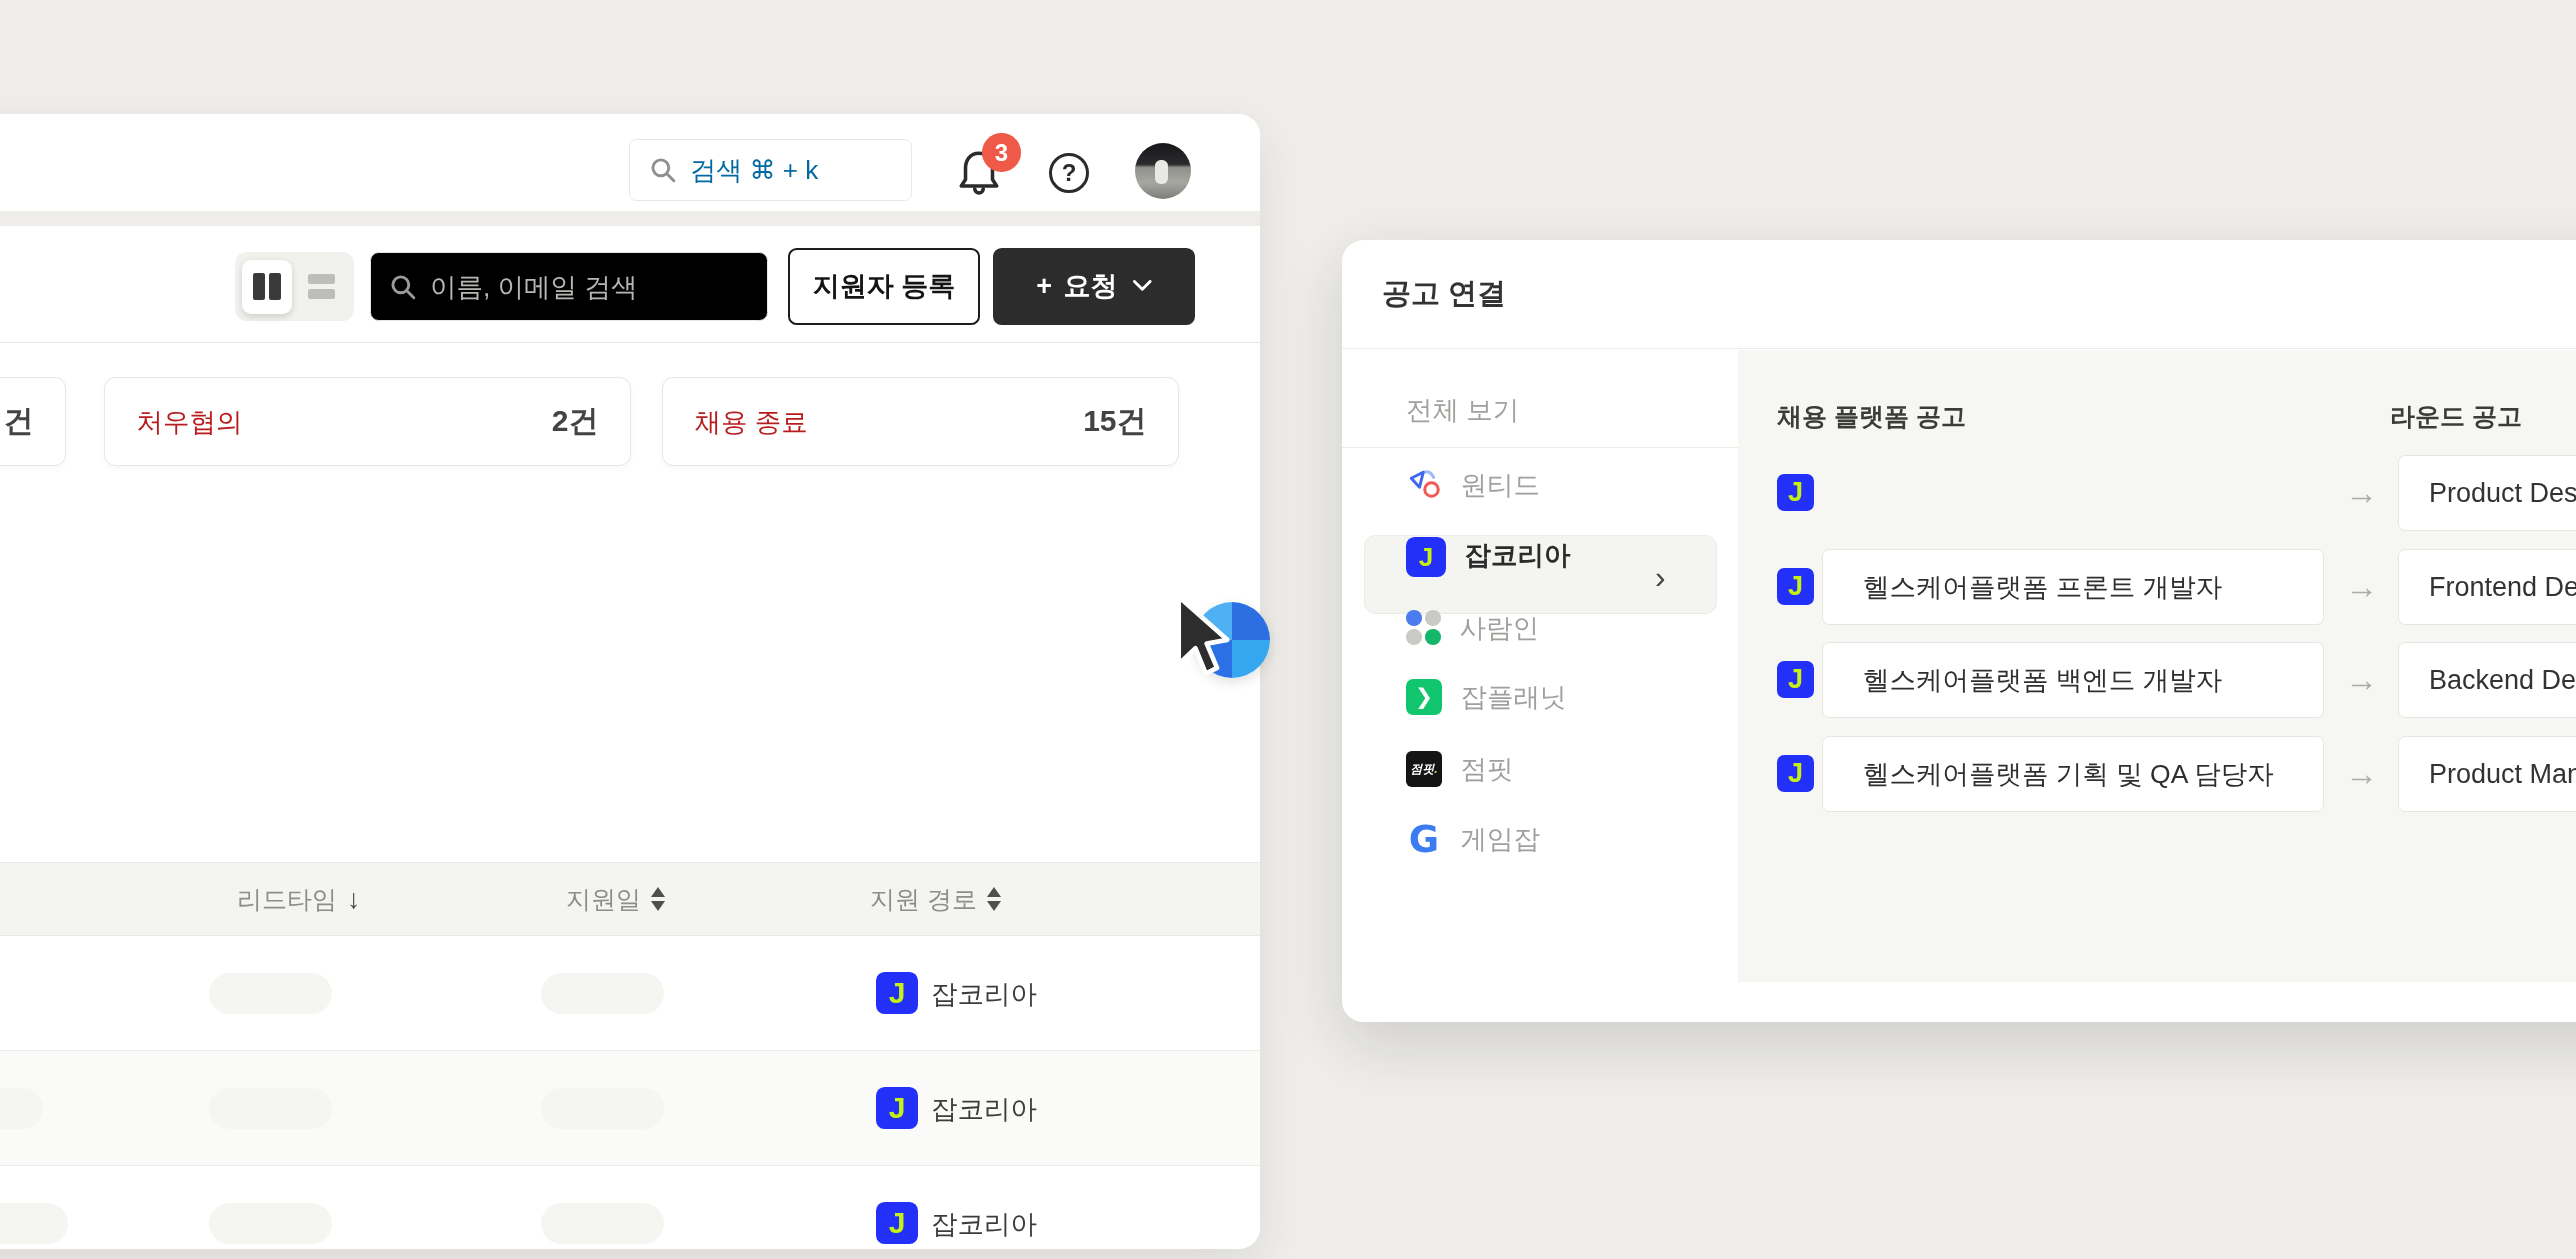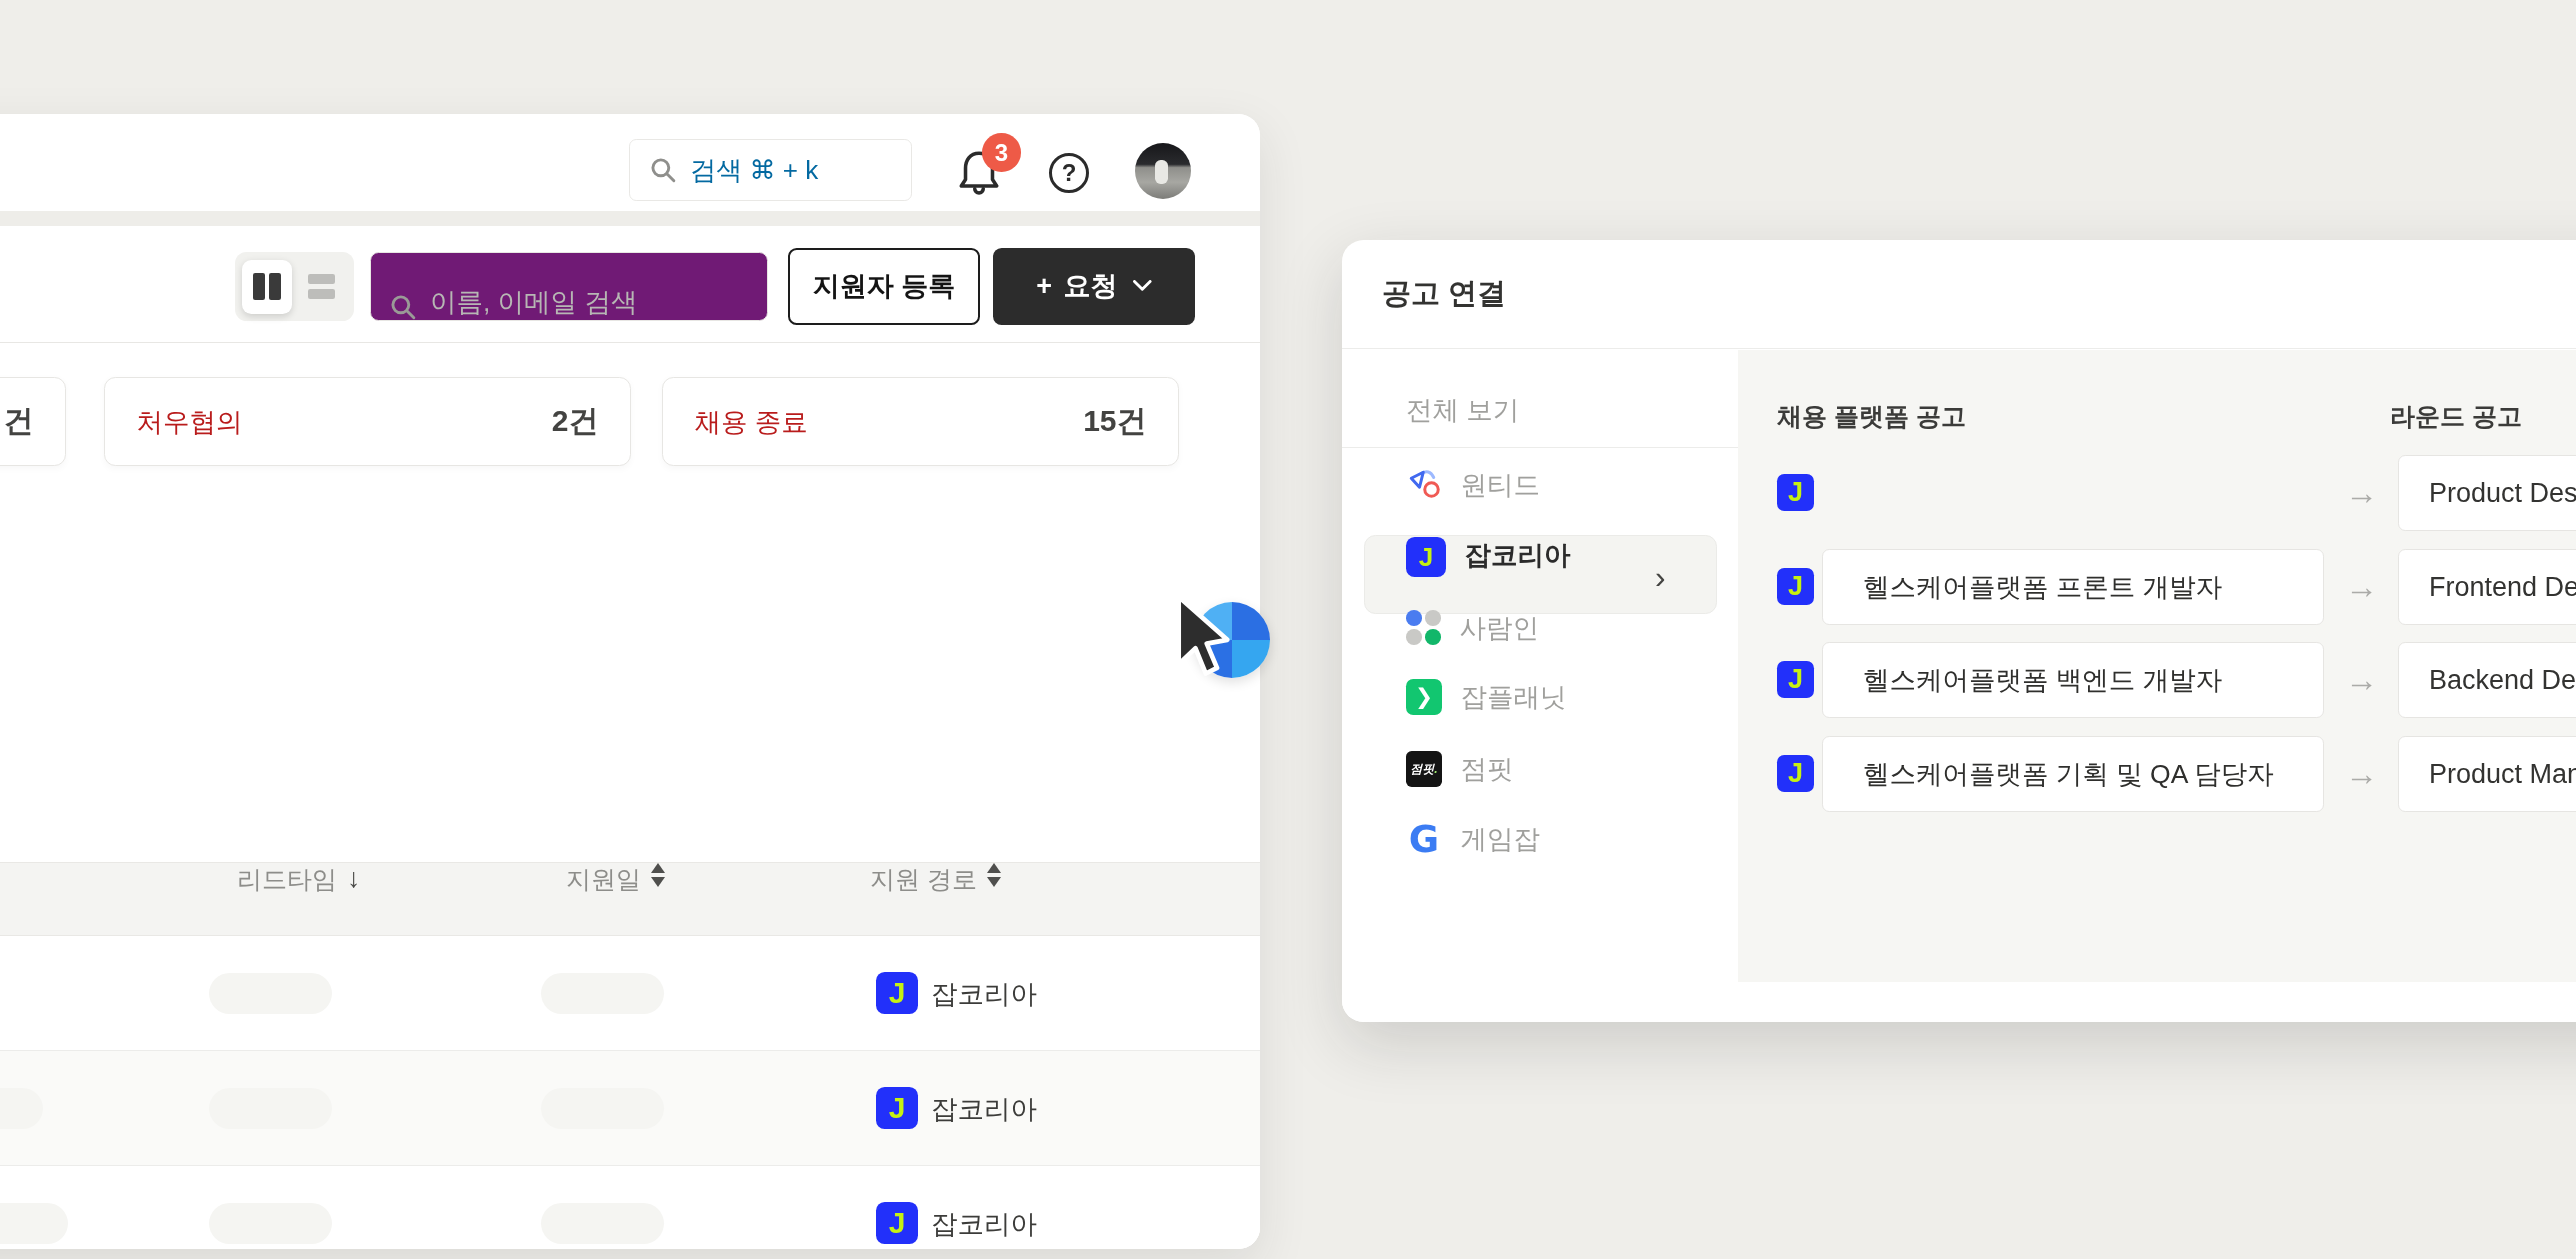--- a/index.html
+++ b/index.html
@@ -29,21 +29,21 @@
   .gap-band { position:absolute; left:0; top:97px; width:100%; height:15.7px; background:#eeede9; }
 
   .app-toolbar { position:absolute; left:0; top:112px; width:100%; height:117px; background:#fff; border-bottom:1.4px solid #e8e7e4; }
   .view-toggle { position:absolute; left:392px; top:26px; width:119px; height:69px; background:#f1f1ee; border-radius:11.4px; display:flex; align-items:center; padding:7.2px; gap:4.3px; }
   .vt-btn { width:52px; height:54px; border-radius:9.3px; display:flex; align-items:center; justify-content:center; gap:4.3px; }
   .vt-active { background:#fff; box-shadow:0 2.9px 7.2px rgba(0,0,0,.14); }
   .kan-bar { width:12px; height:27px; background:#3a3a3a; border-radius:2.1px; }
   .list-lines { display:flex; flex-direction:column; gap:5px; }
   .list-line { width:27px; height:10px; background:#bdbdba; border-radius:2.1px; }
   .filter-search { position:absolute; left:527px; top:26px; width:398px; height:69px; border:1.4px solid #e7e6e3; border-radius:8.6px;
-    display:flex; align-items:flex-end; padding:0 18.6px; gap:14.3px; background:#701a75; }
+    display:flex; align-items:center; padding:0 18.6px; gap:14.3px; background:#000000; }
   .filter-search .ph { color:#b7b7b4; font-size:26.5px; }
   .btn-register { position:absolute; left:945px; top:21.5px; width:192px; height:77px; background:#fff; border:2.9px solid #1d1d1d; border-radius:8.6px;
     font-size:27px; font-weight:bold; color:#141414; display:flex; align-items:center; justify-content:center; }
   .btn-request { position:absolute; left:1150px; top:21.5px; width:202px; height:77px; background:#2c2c2c; border-radius:8.6px;
     color:#fff; font-size:27px; font-weight:bold; display:flex; align-items:center; justify-content:center; gap:11.4px; border:none; }
   .chev-down { width:18.6px; height:11.4px; margin-left:4.3px; }
 
   .app-content { position:absolute; left:0; top:230px; width:100%; height:904px; background:#fff; }
   .stat-card { position:absolute; top:33px; height:89px; background:#fff; border:1.4px solid #e7e6e3; border-radius:11.4px;
     display:flex; align-items:center; justify-content:space-between; padding:0 31.5px; box-shadow:0 2.9px 7.2px rgba(0,0,0,.03); }
@@ -52,21 +52,21 @@
   .card-partial { left:43px; width:180px; justify-content:flex-end; }
   .card-1 { left:261px; width:527px; }
   .card-2 { left:819px; width:517px; }
 
   .btn-import { position:absolute; left:1069px; top:449px; width:280px; height:69px; background:#2d2d2d; border-radius:10px;
     box-shadow:0 8.6px 20px rgba(0,0,0,.20); color:#fff; font-size:27px; font-weight:bold;
     display:flex; align-items:center; justify-content:center; gap:14.3px; border:none; }
 
   .tbl-header { position:absolute; left:0; top:518px; width:100%; height:74px; background:#f4f4f2;
     border-top:1.4px solid #e9e8e5; border-bottom:1.4px solid #e9e8e5; }
-  .th { position:absolute; top:0; height:100%; display:flex; align-items:flex-start; gap:10px; color:#8d8d8a; font-size:25px; }
+  .th { position:absolute; top:0; height:100%; display:flex; align-items:center; gap:10px; color:#8d8d8a; font-size:25px; }
   .th-1 { left:394px; } .th-2 { left:723px; } .th-3 { left:1027px; }
   .arrow-down { font-size:27px; color:#4a4a48; font-weight:bold; }
   .sort-both { display:flex; flex-direction:column; gap:4.3px; }
   .tri-up { width:0; height:0; border-left:7.9px solid transparent; border-right:7.9px solid transparent; border-bottom:10px solid #4f4f4d; }
   .tri-dn { width:0; height:0; border-left:7.9px solid transparent; border-right:7.9px solid transparent; border-top:10px solid #4f4f4d; }
 
   .tbl-row { position:absolute; left:0; width:100%; height:115px; background:#fff; border-bottom:1.4px solid #ececе9; border-bottom:1.4px solid #ececea; }
   .row-alt { background:#fafaf8; }
   .pill { position:absolute; top:37px; height:41px; border-radius:21px; background:#f5f5f2; }
   .pill-c1 { left:93px; width:107px; }

